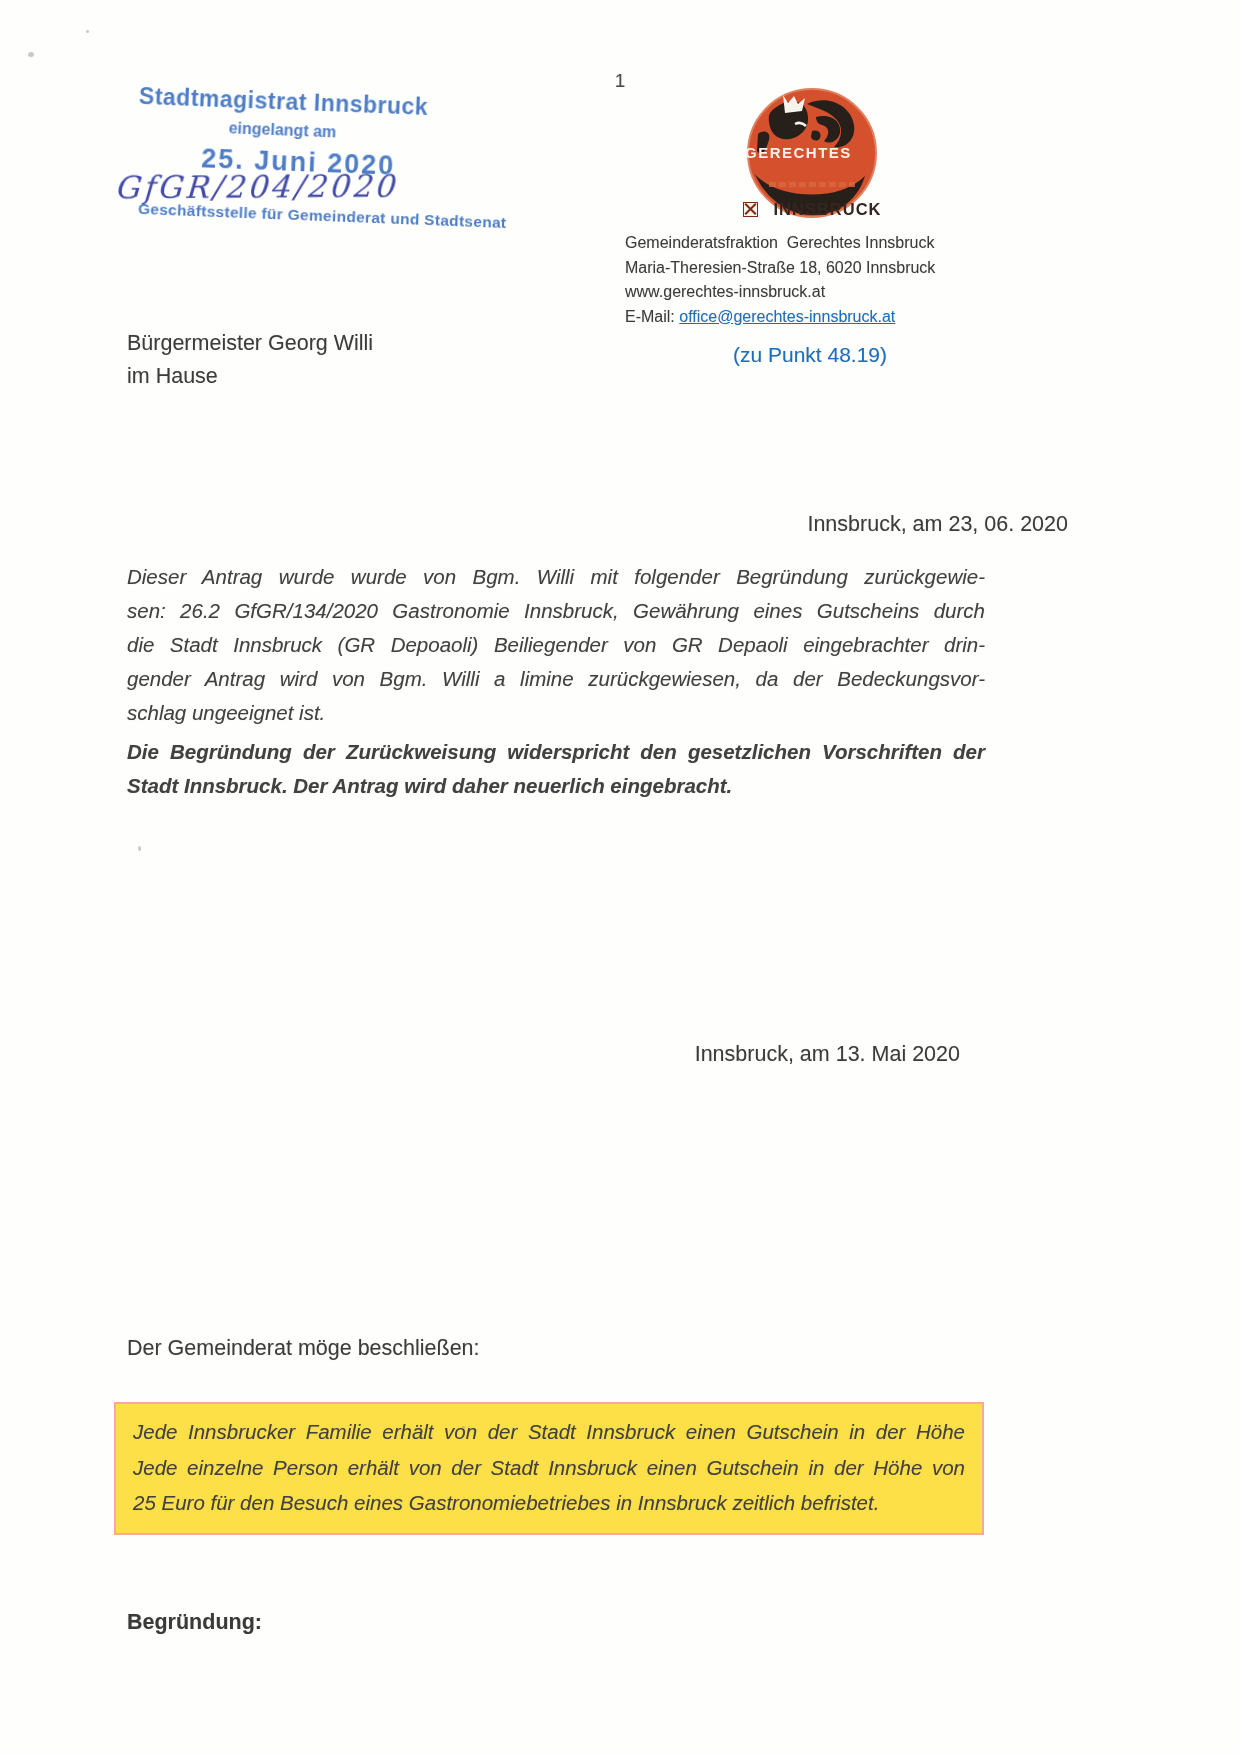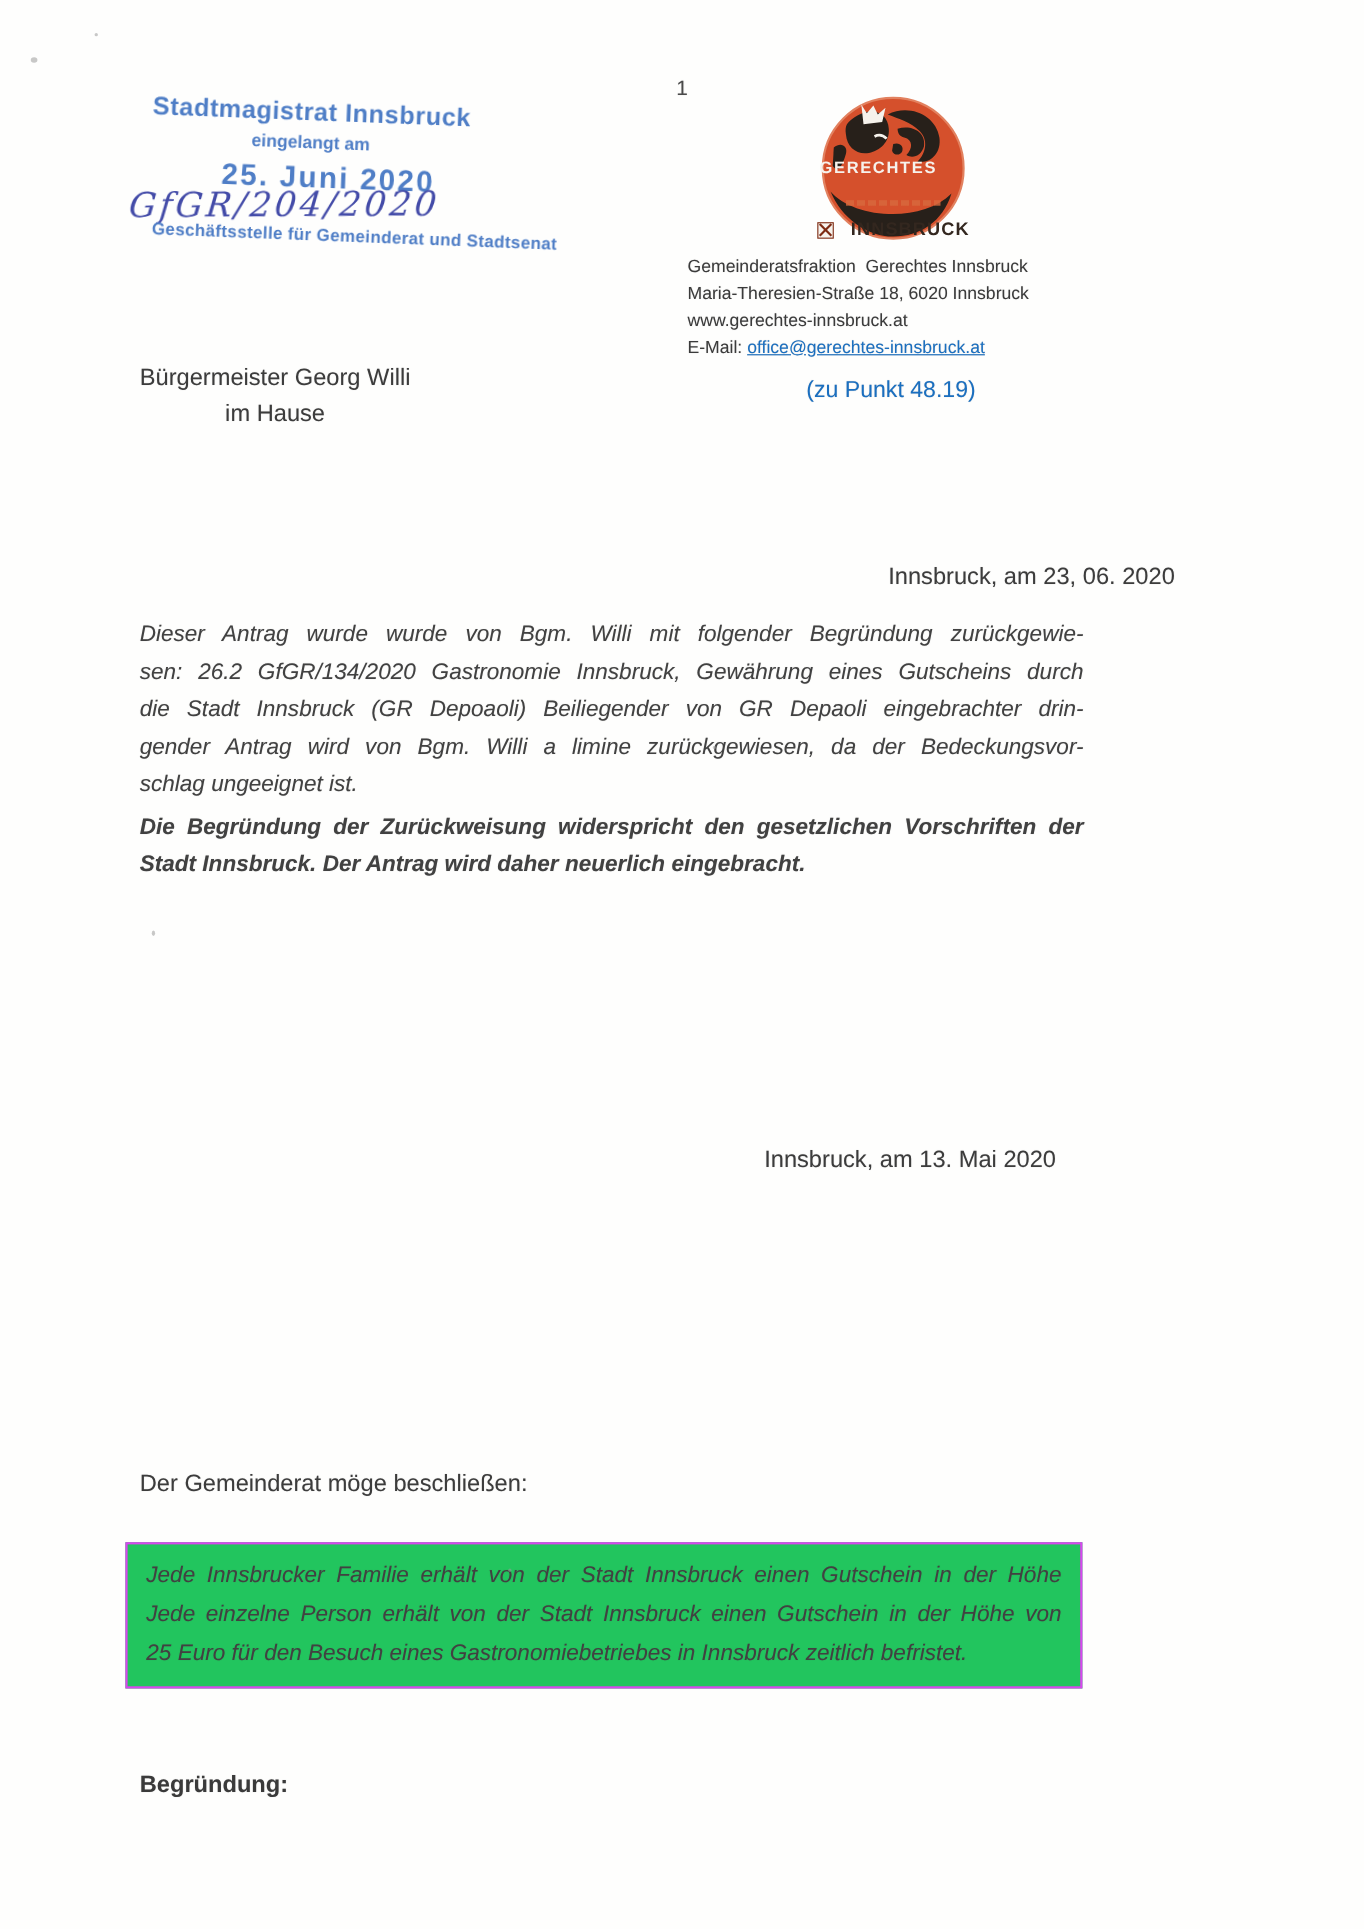--- a/index.html
+++ b/index.html
@@ -56,21 +56,21 @@
     opacity:.8;filter:blur(.4px);}
 
   
   .sender{left:625px;top:231px;width:370px;font-size:16px;line-height:24.5px;color:#3b3b3b;}
   .sender-line{white-space:pre-wrap;}
   .email-link{color:#1a6fc0;text-decoration:underline;}
 
   .zu-punkt{left:625px;top:343px;width:370px;text-align:center;font-size:21px;color:#1a6fc0;}
 
   
-  .recipient{left:127px;top:327px;font-size:21.5px;line-height:33px;color:#3c3c3c;text-align:center;}
+  .recipient{left:127px;top:327px;font-size:21.5px;line-height:33px;color:#3c3c3c;}
 
   
   .date-line{font-size:21.5px;color:#3c3c3c;text-align:right;}
   .date-first{left:660px;top:512px;width:408px;}
   .date-second{left:600px;top:1042px;width:360px;}
 
   
   .body-par{left:127px;width:858px;font-style:italic;font-size:20.5px;line-height:34px;color:#414141;}
   .par-rejection{top:560px;}
   .par-resubmission{top:735px;font-weight:bold;}
@@ -78,24 +78,24 @@
   .jline.jlast{text-align-last:left;}
 
   
   .main-heading{left:127px;top:1176px;width:880px;text-align:center;
     font-size:34px;font-weight:700;letter-spacing:8px;word-spacing:24px;color:#3a3a3a;}
 
   .motion-intro{left:127px;top:1336px;font-size:21.5px;color:#3c3c3c;}
 
   
   .motion-box{left:114px;top:1402px;width:832px;
-    border:2px solid #d946ef;
+    border:2px solid #fca5a5;
     padding:10px 17px 12px 17px;
     font-style:italic;font-size:20.5px;line-height:35.5px;color:#414141;
-    background:#22c55e;}
+    background:#fde047;}
 
   .justification-label{left:127px;top:1610px;font-size:21.5px;font-weight:700;color:#3a3a3a;}
 
   
   .speck{position:absolute;border-radius:50%;background:#9a9a9a;opacity:.55;}
 </style>
 </head>
 <body>
 
 <div class="page">

